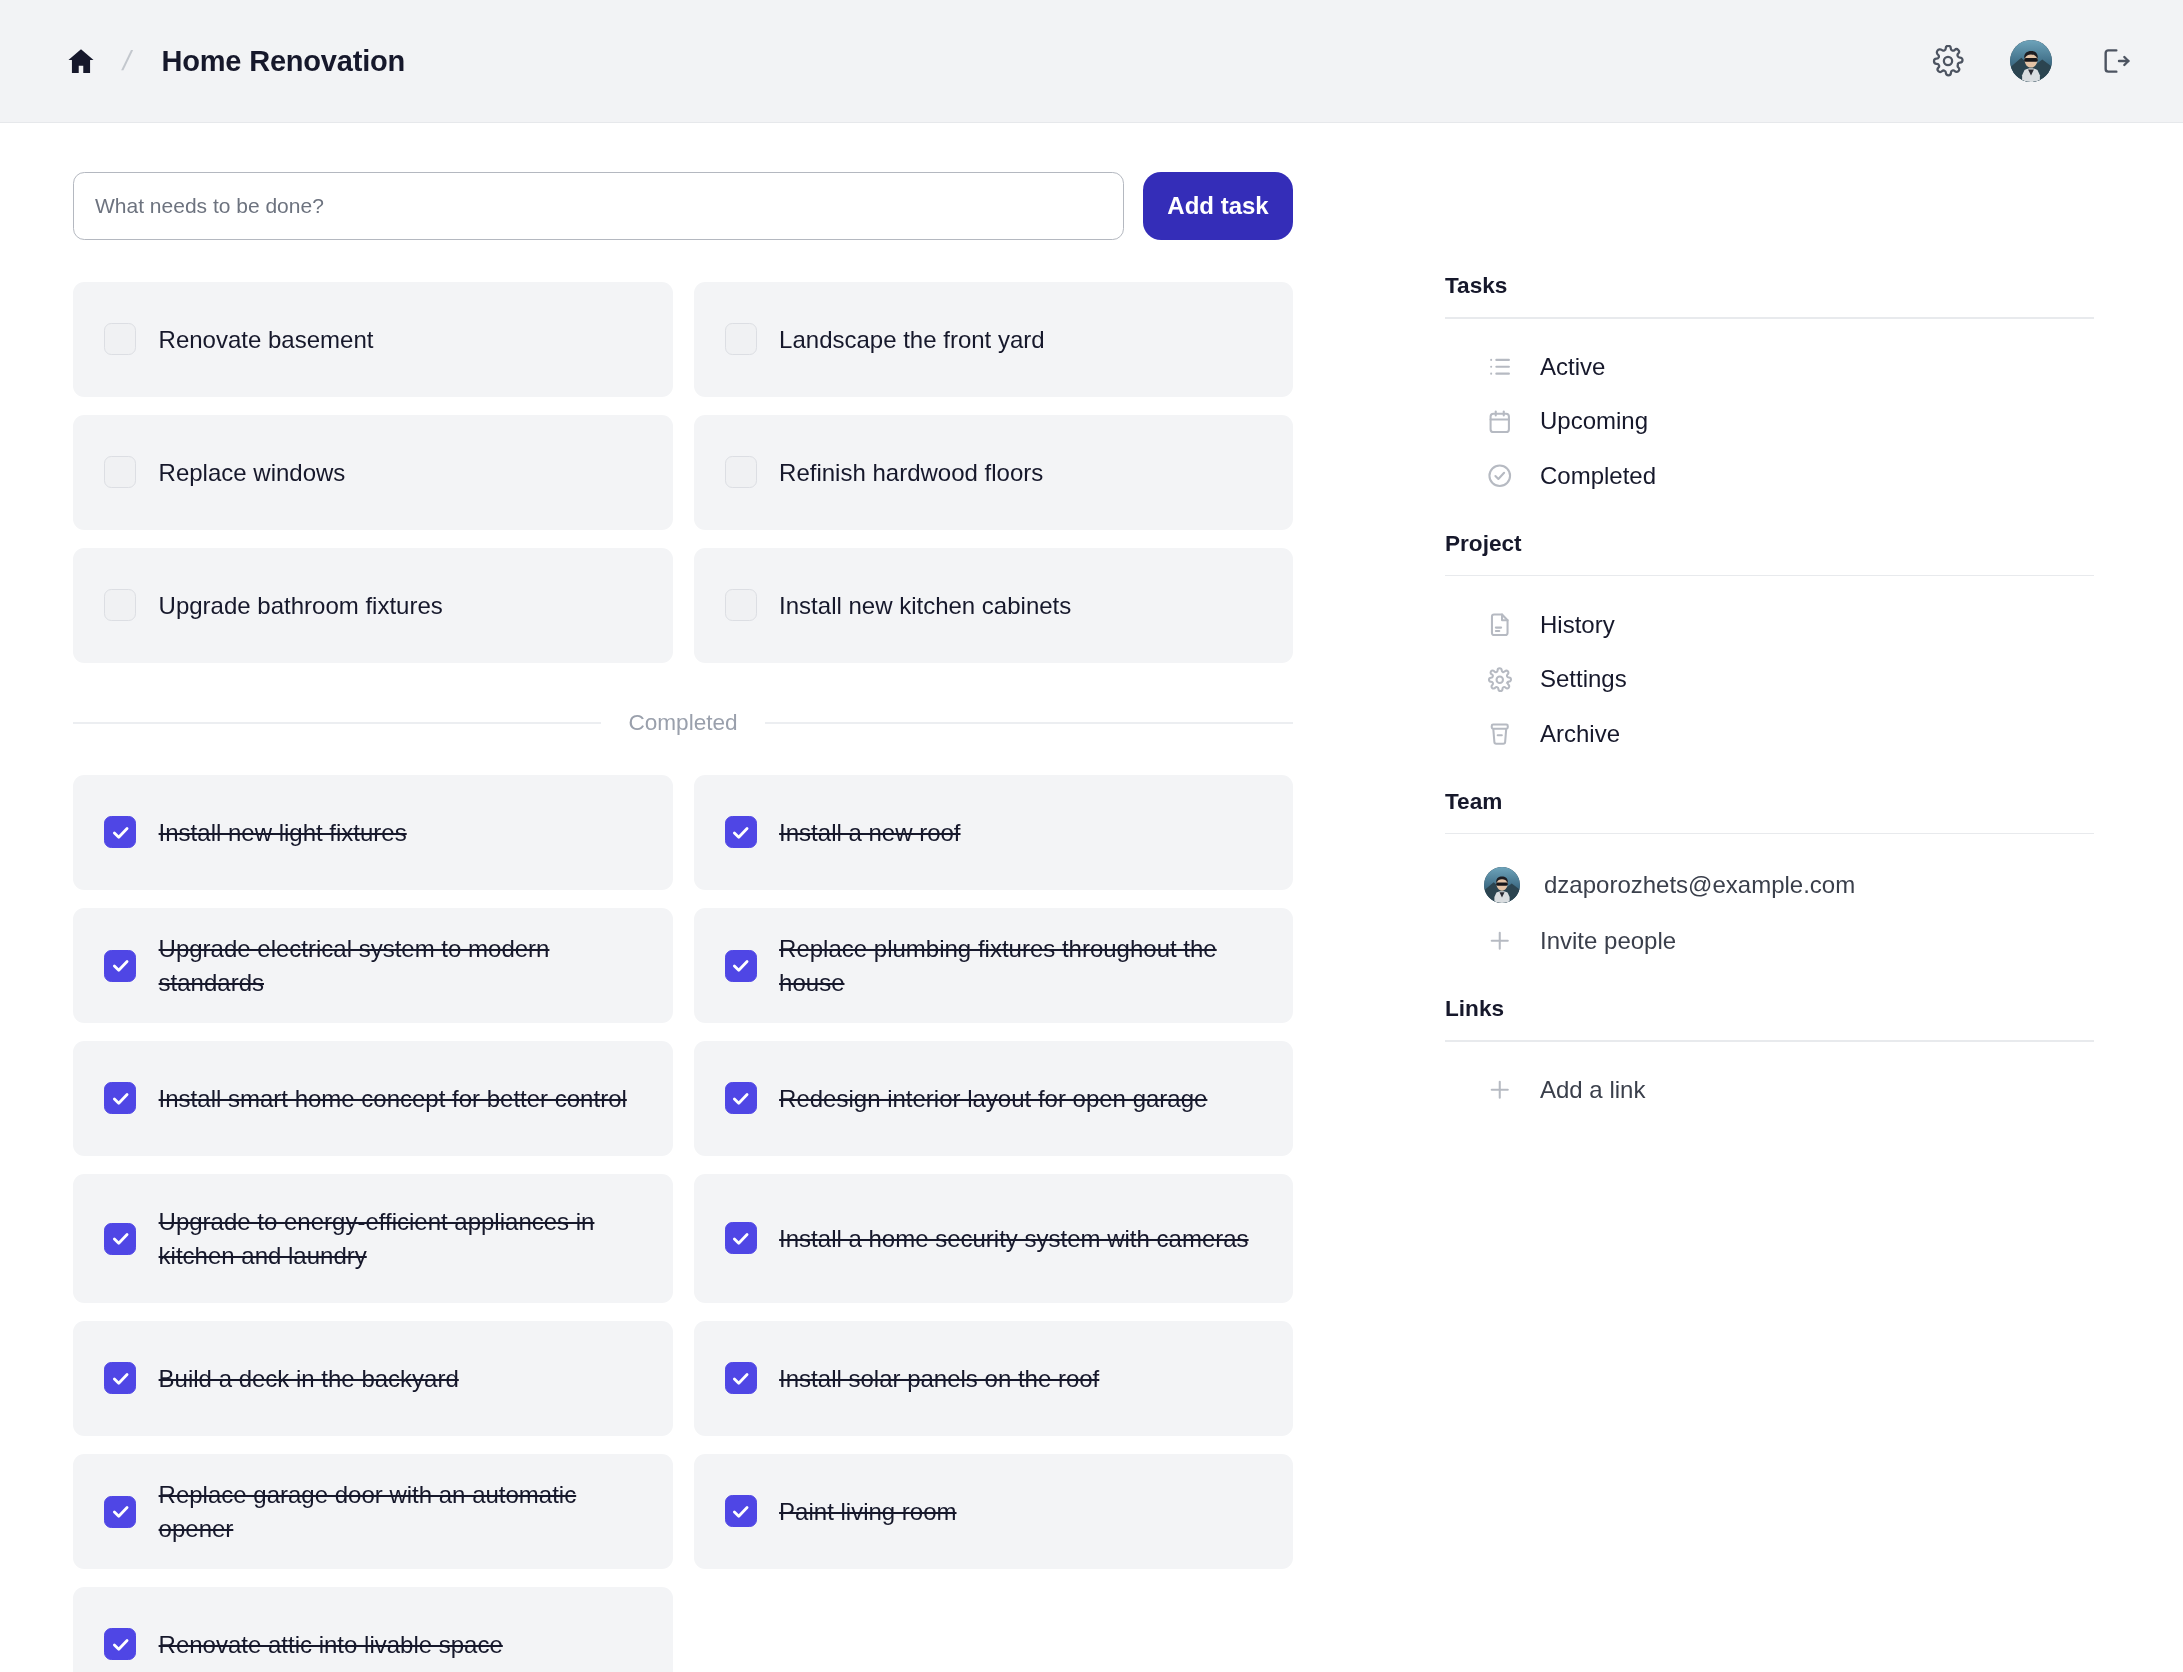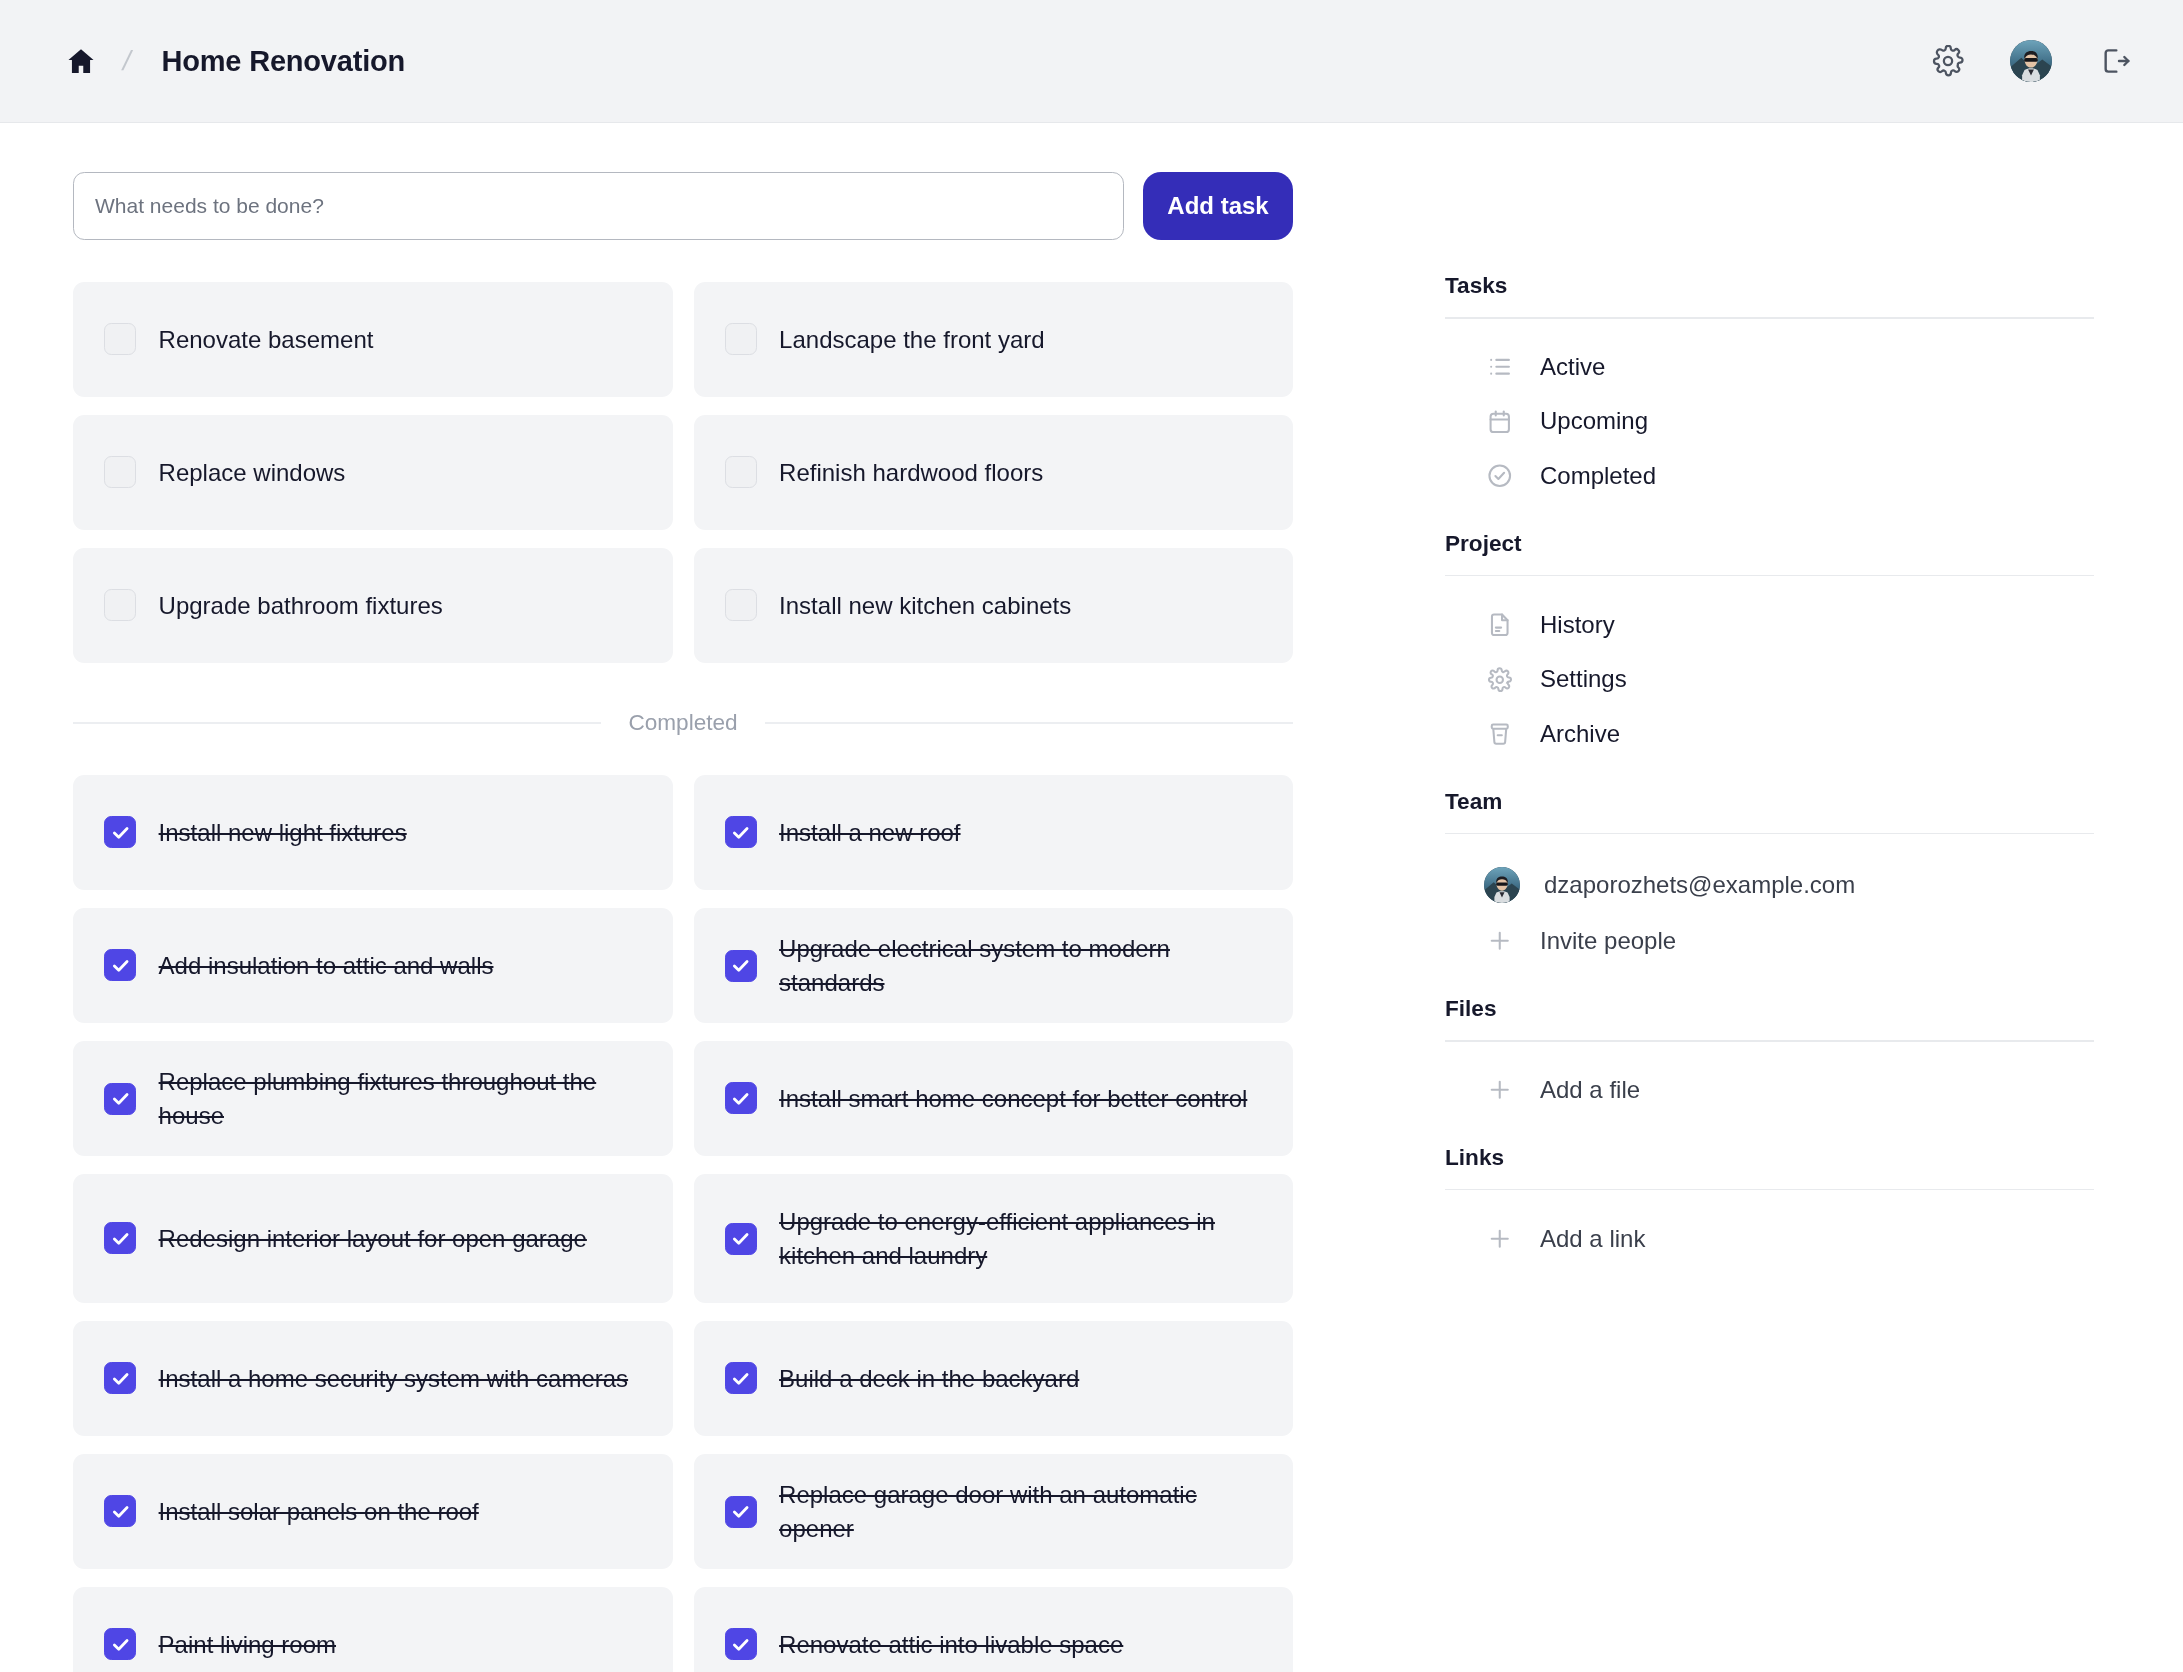--- a/index.html
+++ b/index.html
@@ -355,30 +355,20 @@
             <span class="task-label done">Install a new roof</span>
           </div>
         </div>
         <div class="task-card">
           <div class="task-row">
             <span class="cbox checked">
               <svg viewBox="0 0 24 24" fill="none" stroke="#ffffff" stroke-width="3.2" stroke-linecap="round" stroke-linejoin="round">
                 <path d="M5 12.5l5 5 9.5-10"></path>
               </svg>
             </span>
-            <span class="task-label done">Add insulation to attic and walls</span>
-          </div>
-        </div>
-        <div class="task-card">
-          <div class="task-row">
-            <span class="cbox checked">
-              <svg viewBox="0 0 24 24" fill="none" stroke="#ffffff" stroke-width="3.2" stroke-linecap="round" stroke-linejoin="round">
-                <path d="M5 12.5l5 5 9.5-10"></path>
-              </svg>
-            </span>
             <span class="task-label done">Upgrade electrical system to modern standards</span>
           </div>
         </div>
         <div class="task-card">
           <div class="task-row">
             <span class="cbox checked">
               <svg viewBox="0 0 24 24" fill="none" stroke="#ffffff" stroke-width="3.2" stroke-linecap="round" stroke-linejoin="round">
                 <path d="M5 12.5l5 5 9.5-10"></path>
               </svg>
             </span>
@@ -592,47 +582,32 @@
             <svg width="27.5" height="27.5" viewBox="0 0 24 24" fill="none" stroke="currentColor" stroke-width="1.8" stroke-linecap="round">
               <path d="M12 5v14"></path>
                 <path d="M5 12h14"></path>
             </svg>
           </span>
           <span class="side-label sub">Invite people</span>
         </div>
       </div>
     </div>
 
+
     <div class="side-section">
-      <div class="side-title">Files</div>
+      <div class="side-title">Links</div>
       <div class="side-rule"></div>
       <div class="side-list">
         <div class="side-item">
           <span class="side-ico plus-ico">
             <svg width="27.5" height="27.5" viewBox="0 0 24 24" fill="none" stroke="currentColor" stroke-width="1.8" stroke-linecap="round">
               <path d="M12 5v14"></path>
                 <path d="M5 12h14"></path>
             </svg>
           </span>
-          <span class="side-label sub">Add a file</span>
+          <span class="side-label sub">Add a link</span>
         </div>
       </div>
     </div>
 
-    <div class="side-section">
-      <div class="side-title">Links</div>
-      <div class="side-rule"></div>
-      <div class="side-list">
-        <div class="side-item">
-          <span class="side-ico plus-ico">
-            <svg width="27.5" height="27.5" viewBox="0 0 24 24" fill="none" stroke="currentColor" stroke-width="1.8" stroke-linecap="round">
-              <path d="M12 5v14"></path>
-                <path d="M5 12h14"></path>
-            </svg>
-          </span>
-          <span class="side-label sub">Add a link</span>
-        </div>
-      </div>
-    </div>
-
   </div>
 </div>
 
 
 </body></html>

